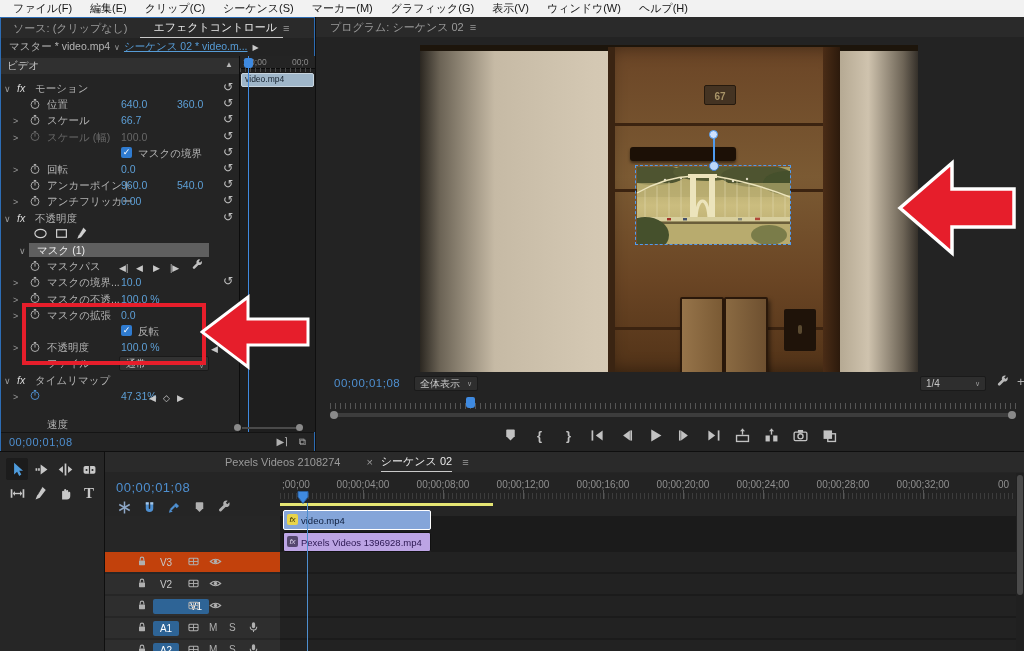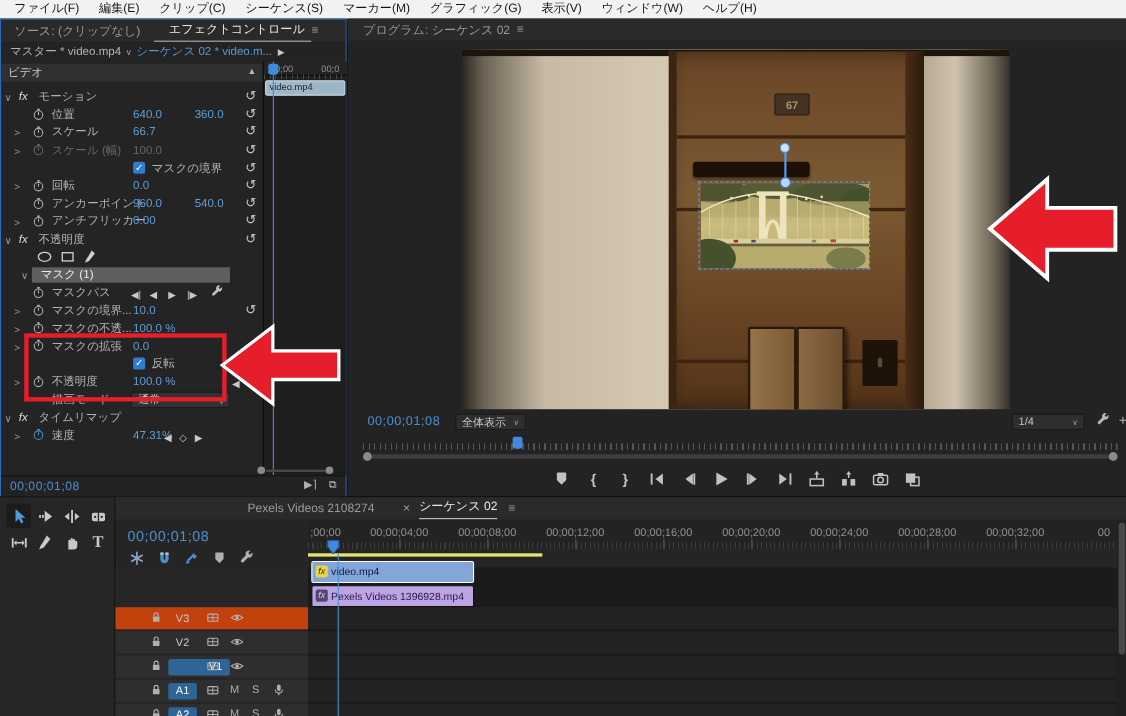--- a/index.html
+++ b/index.html
@@ -8,21 +8,21 @@
   .abs{position:absolute;}
   
   #menubar{position:absolute;left:0;top:0;width:1024px;height:17px;background:#f2f2f2;display:flex;align-items:center;padding-left:4px;box-sizing:border-box;}
   .menuitem{font-size:11px;color:#161616;padding:0 9px;line-height:17px;white-space:nowrap;cursor:default;}
   
   #fxpanel{position:absolute;left:0;top:17px;width:315px;height:434px;background:#242424;border:1px solid #2d6db5;box-sizing:border-box;}
   #monitor{position:absolute;left:316px;top:17px;width:708px;height:434px;background:#232323;}
   #toolspanel{position:absolute;left:0;top:452px;width:104px;height:199px;background:#262626;}
   #tlpanel{position:absolute;left:105px;top:452px;width:919px;height:199px;background:#252525;}
   .tabbar{position:absolute;left:0;top:0;right:0;height:20px;background:#2a2a2a;display:flex;align-items:center;font-size:11px;text-align:right;}
-  .dimtext{color:#9a9a9a;} .litetext{color:#e8e8e8;} .bluetext{color:#569bd5;}
+  .dimtext{color:#9a9a9a;} .litetext{color:#e8e8e8;} .bluetext{color:#569bd5;text-decoration:underline;}
   .fxrow{position:absolute;left:0;width:238px;height:16.2px;}
   .fxrow span{position:absolute;top:1px;font-size:10.5px;line-height:14px;white-space:nowrap;}
   .lbl{color:#b4b4b4;} .val{color:#5d9fd6;} .dis{color:#676767!important;}
   .twirl{color:#9a9a9a;font-size:9px!important;}
   .reset{color:#c0c0c0;font-size:12px!important;top:0!important;}
   .chk{position:absolute;width:11px;height:11px;top:2px;background:#2f7bd0;border-radius:2px;color:#fff;font-size:9px;line-height:11px;text-align:center;}
   .kfn{color:#c8c8c8;font-size:9px!important;top:3px!important;}
   .tcode{color:#4e8fd0;letter-spacing:.5px;}
   .ddl{position:absolute;background:#2e2e2e;border:1px solid #1a1a1a;border-radius:2px;color:#c6c6c6;font-size:10px;display:flex;align-items:center;justify-content:space-between;padding:0 5px;box-sizing:border-box;}
   .ticklabel{position:absolute;font-size:10px;color:#8f8f8f;white-space:nowrap;}
@@ -264,42 +264,42 @@
               <line x1="8" y1="2.5" x2="12" y2="2.5" stroke="#b0b0b0" stroke-width="1.8"></line>
               <line x1="10" y1="2.5" x2="10" y2="4.5" stroke="#b0b0b0" stroke-width="1.8"></line>
             </svg>
           </span>
           <span style="left:46px;" class="lbl">不透明度</span>
           <span style="left:120px;" class="val">100.0 %</span>
           <span style="left:210px;top:3px;" class="kfn">◀</span>
           <span style="left:224px;top:3px;" class="kfn">◆</span>
         </div>
         <div class="fxrow" style="top: 299.4px;">
-          <span style="left:46px;" class="lbl">描画モード</span>
+          <span style="left:46px;" class="lbl">ファイル</span>
           <div style="position:absolute;left:118px;top:1px;width:88px;height:13px;background:#323232;border:1px solid #1a1a1a;border-radius:2px;">
             <span style="position:absolute;left:6px;top:0;font-size:10px;color:#c8c8c8;">通常</span>
             <span style="position:absolute;right:4px;top:2px;font-size:7px;color:#9a9a9a;">∨</span>
           </div>
         </div>
         <div class="fxrow" style="top: 315.6px;">
           <span style="left:3px;top:2px;" class="twirl">∨</span>
           <span style="left:16px;font-style:italic;color:#dadada;">fx</span>
           <span style="left:34px;" class="lbl">タイムリマップ</span>
         </div>
         <div class="fxrow" style="top: 331.8px;">
           <span style="left:12px;top:2px;" class="twirl">&gt;</span>
           <span style="left:28px;top:1.5px;">
             <svg width="12" height="12" viewBox="0 0 20 20">
               <circle cx="10" cy="11" r="6.5" fill="none" stroke="#4e8fd0" stroke-width="1.6"></circle>
               <line x1="10" y1="11" x2="10" y2="6.5" stroke="#4e8fd0" stroke-width="1.6"></line>
               <line x1="8" y1="2.5" x2="12" y2="2.5" stroke="#4e8fd0" stroke-width="1.8"></line>
               <line x1="10" y1="2.5" x2="10" y2="4.5" stroke="#4e8fd0" stroke-width="1.8"></line>
             </svg>
           </span>
-          <span style="left:46px;" class="lbl">速度</span>
+          <span style="left:46px;margin-top:28px;" class="lbl">速度</span>
           <span style="left:120px;" class="val">47.31%</span>
           <span style="left:148px;top:3px;" class="kfn">◀</span>
           <span style="left:162px;top:3px;" class="kfn">◇</span>
           <span style="left:176px;top:3px;" class="kfn">▶</span>
         </div>
       </div>
 
     <div class="abs" style="left:238px;top:38px;width:75px;height:376px;background:#1e1e1e;border-left:1px solid #0c0c0c;">
       <div class="abs" style="left:0;top:0;width:75px;height:12px;background:#242424;border-bottom:1px solid #0c0c0c;overflow:hidden;">
         <span class="abs" style="left:3px;top:1px;font-size:8.5px;color:#8a8a8a;">;00;00</span>

